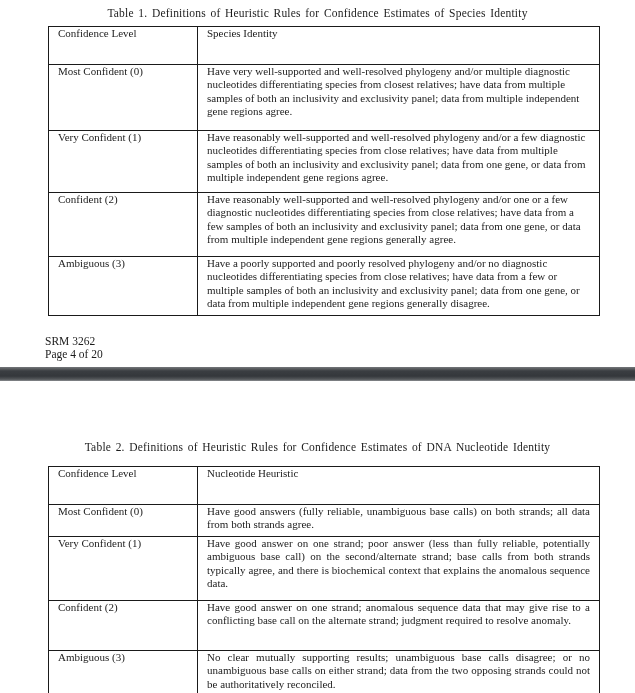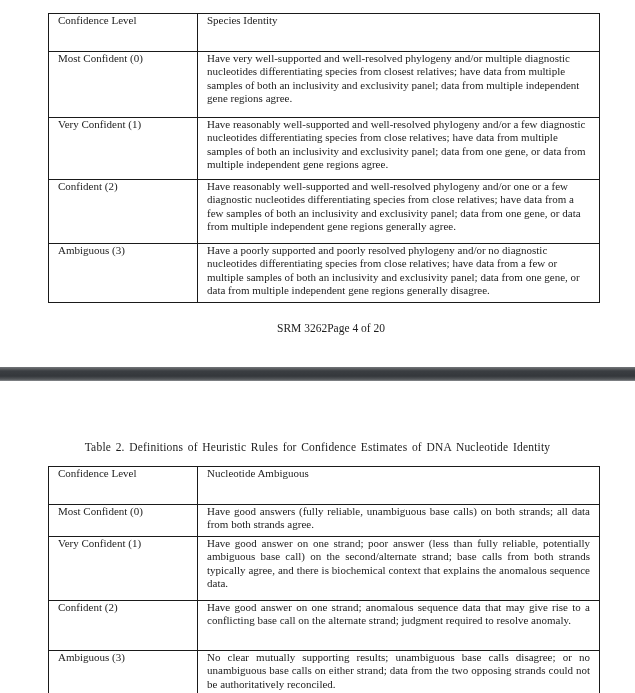--- a/index.html
+++ b/index.html
@@ -23,34 +23,35 @@
     border:1px solid #1a1a1a;vertical-align:top;
     padding:0 9px 3px 9px;font-size:11px;line-height:13.4px;
     font-weight:normal;text-align:left;overflow:hidden;
   }
   col.c-level{width:149px;}
   tr.hdr{height:38px;}
   tr.t1r1{height:66px;} tr.t1r2{height:62px;} tr.t1r3{height:64px;} tr.t1r4{height:59px;}
   tr.t2r1{height:32px;} tr.t2r2{height:64px;} tr.t2r3{height:50px;} tr.t2r4{height:50px;}
   .page-2 td.desc{text-align:justify;}
   .page-footer{
-    display:flex;justify-content:center;
-    margin:19px 18px 0 45px;font-size:11.5px;line-height:13px;
+    display:flex;justify-content:space-between;
+    margin:19px 18px 0 45px;font-size:11.5px;line-height:13px;flex-direction:column;
   }
   .page-separator{
     height:14px;width:100%;
     background:linear-gradient(to bottom,#74777a 0%,#3b3e42 28%,#34373b 65%,#55585b 88%,#8a8d90 100%);
   }
 </style>
 </head>
 <body>
 
 <div class="viewport">
 
   <section class="page page-1">
+    <h2 class="table-title">Table 1.  Definitions of Heuristic Rules for Confidence Estimates of Species Identity</h2>
 
     <table class="doc-table">
       <colgroup>
           <col class="c-level">
           <col>
         </colgroup>
       <thead>
         <tr class="hdr">
           <th>Confidence Level</th>
           <th>Species Identity</th>
@@ -88,21 +89,21 @@
     <h2 class="table-title">Table 2.  Definitions of Heuristic Rules for Confidence Estimates of DNA Nucleotide Identity</h2>
 
     <table class="doc-table">
       <colgroup>
           <col class="c-level">
           <col>
         </colgroup>
       <thead>
         <tr class="hdr">
           <th>Confidence Level</th>
-          <th>Nucleotide Ambiguous</th>
+          <th>Nucleotide Heuristic</th>
         </tr>
       </thead>
       <tbody>
         <tr class="t2r1">
           <td>Most Confident (0)</td>
           <td class="desc">Have good answers (fully reliable, unambiguous base calls) on both strands; all data from both strands agree.</td>
         </tr>
         <tr class="t2r2">
           <td>Very Confident (1)</td>
           <td class="desc">Have good answer on one strand; poor answer (less than fully reliable, potentially ambiguous base call) on the second/alternate strand; base calls from both strands typically agree, and there is biochemical context that explains the anomalous sequence data.</td>

